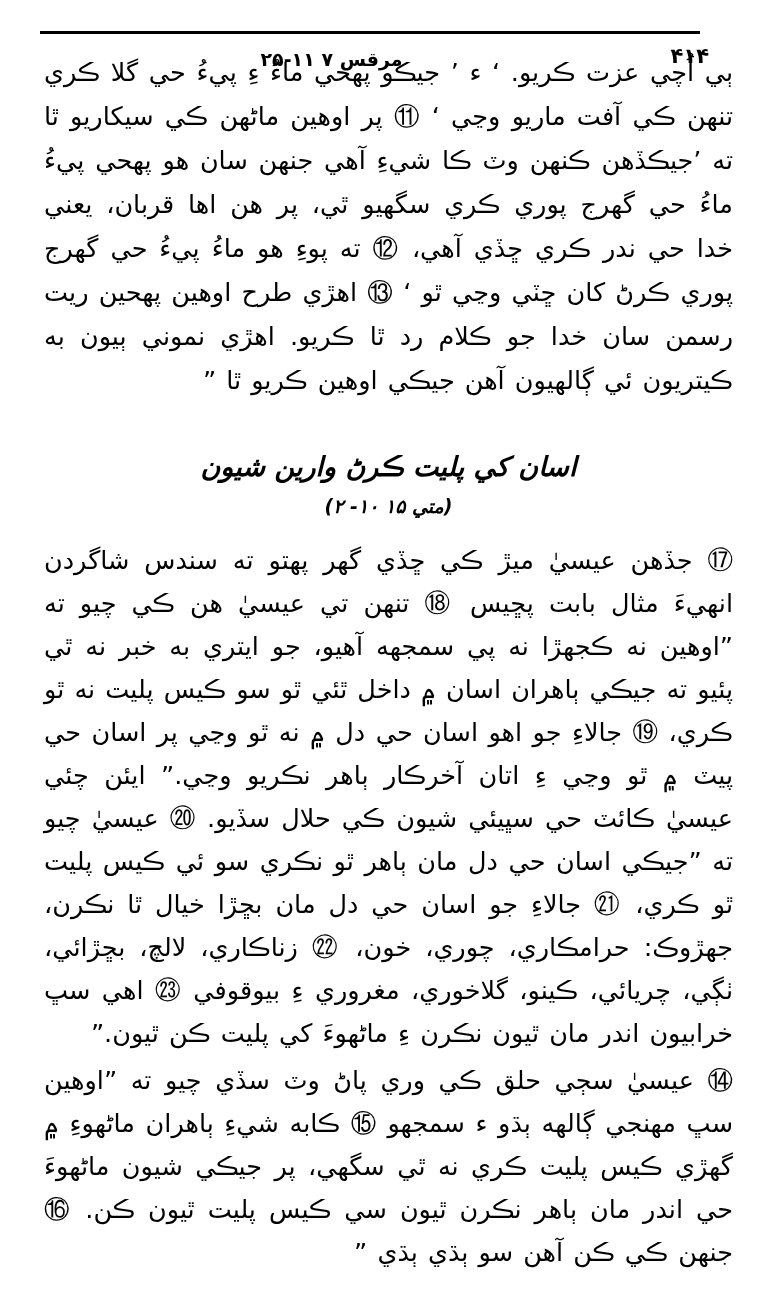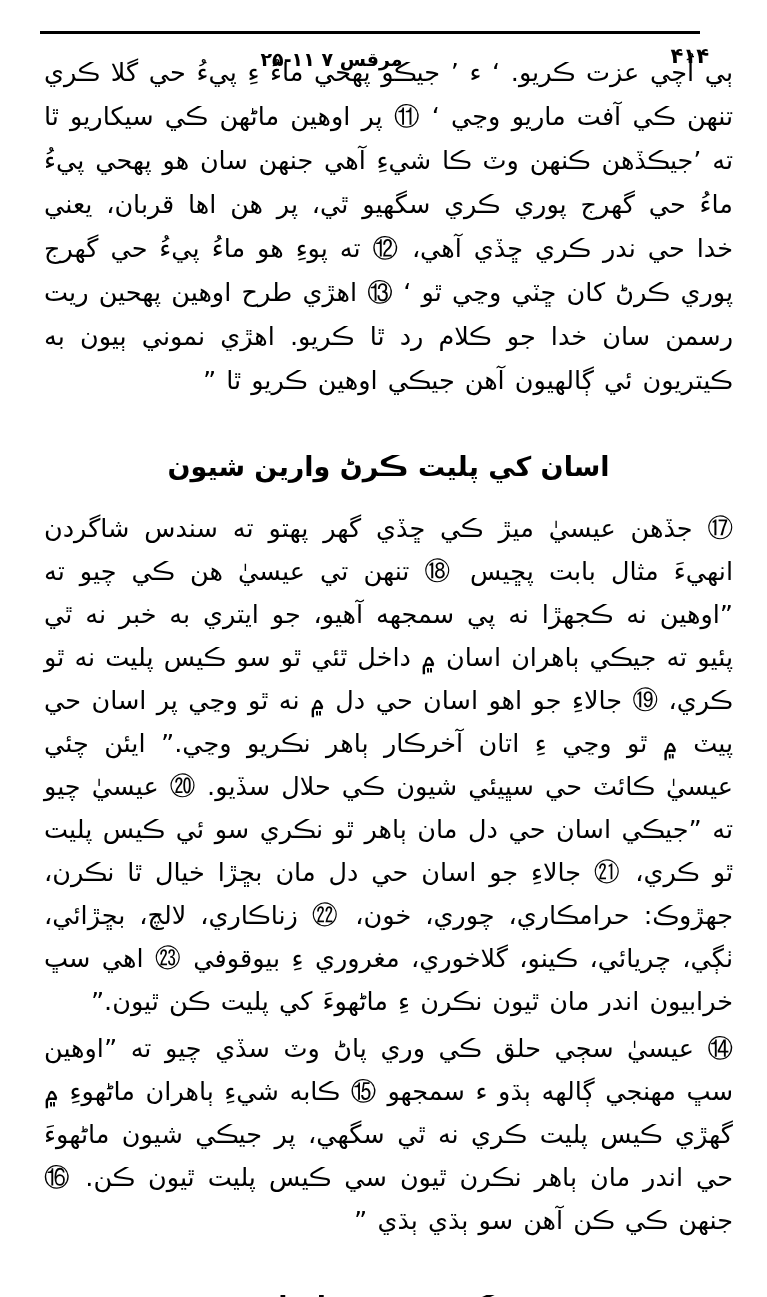--- a/index.html
+++ b/index.html
@@ -75,20 +75,21 @@
     text-align: justify;
     margin: 4px;
   }
   .para.tight { line-height: 43px; }
 
   
   .section-head {
     text-align: center;
     margin: 45px 0 4px 0;
     direction: rtl;
+    font-style: italic;
   }
   .section-head .title {
     font-size: 27px;
     font-weight: 700;
     letter-spacing: 2px;
     line-height: 40px;
   }
   .section-head .ref {
     font-size: 19px;
     font-weight: 600;
@@ -117,20 +118,21 @@
       <span>آفت ماريو وڃي ‘ ⑪ پر اوهين ماڻهن ڪي سيکاريو ٿا ته ’جيڪڏهن ڪنهن</span>
       <span>وٽ ڪا شيءِ آهي جنهن سان هو پهحي پيءُ ماءُ حي گهرج پوري ڪري</span>
       <span>سگهيو ٿي، پر هن اها قربان، يعني خدا حي ندر ڪري ڇڏي آهي، ⑫ ته پوءِ</span>
       <span>هو ماءُ پيءُ حي گهرج پوري ڪرڻ کان ڇٽي وڃي ٿو ‘ ⑬ اهڙي طرح اوهين</span>
       <span>پهحين ريت رسمن سان خدا جو ڪلام رد ٿا ڪريو. اهڙي نموني ٻيون به</span>
       <span>ڪيتريون ئي ڳالهيون آهن جيڪي اوهين ڪريو ٿا ”</span>
     </div>
 
     <div class="section-head">
       <div class="title">اسان کي پليت ڪرڻ وارين شيون</div>
+      <div class="ref">(متي ۱۵ ۱۰- ۲)</div>
     </div>
 
     <div class="spacer-sm"></div>
 
     <div class="para tight">
       <span>⑰ جڏهن عيسيٰ ميڙ ڪي ڇڏي گهر پهتو ته سندس شاگردن انهيءَ</span>
       <span>مثال بابت پڇيس ⑱ تنهن تي عيسيٰ هن ڪي چيو ته ”اوهين نه ڪجهڙا</span>
       <span>نه پي سمجهه آهيو، جو ايتري به خبر نه ٿي پئيو ته جيڪي ٻاهران اسان ۾</span>
       <span>داخل ٿئي ٿو سو ڪيس پليت نه ٿو ڪري، ⑲ جالاءِ جو اهو اسان حي دل</span>
       <span>۾ نه ٿو وڃي پر اسان حي پيٽ ۾ ٿو وڃي ءِ اتان آخرڪار ٻاهر نڪريو</span>

